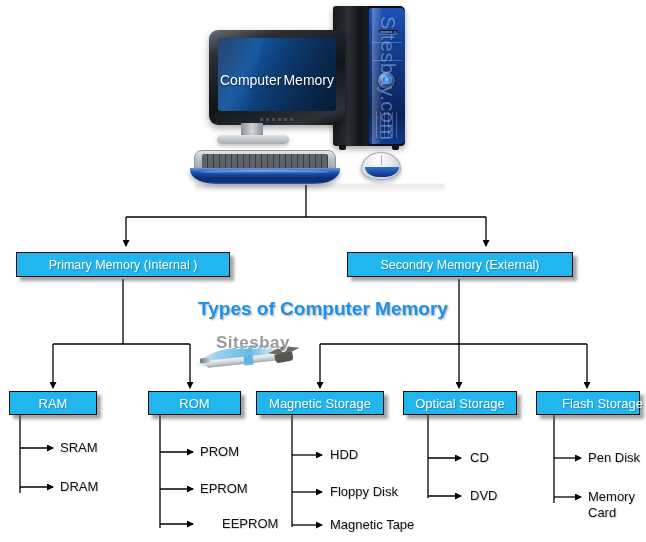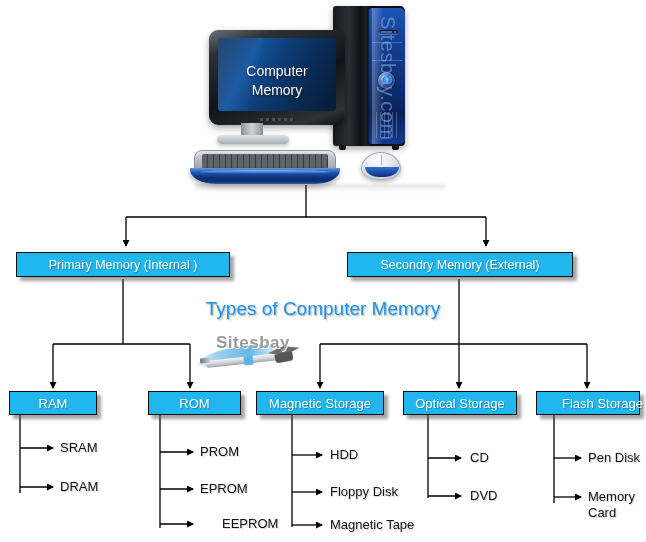--- a/index.html
+++ b/index.html
@@ -81,21 +81,21 @@
     background: linear-gradient(118deg,#0b2f5e 0%, #12549f 28%, #0d3c74 48%, #0a2a52 72%, #061a34 100%);
     border-radius: 3px;
     overflow:hidden;
   }
   .monitor-screen:before{
     content:""; position:absolute; left:-30%; top:-20%; width:60%; height:150%;
     background: linear-gradient(100deg, rgba(255,255,255,.16), rgba(255,255,255,0));
     transform: rotate(12deg);
   }
   .screen-text {
-    position:absolute; inset:0; display:flex; flex-direction:column;
+    position:absolute; inset:0; display:flex; flex-direction:row;
     align-items:center; justify-content:center; gap:2px;
     color:#ffffff; font-size:14px; line-height:17px; font-family:"Liberation Sans", sans-serif;
     text-shadow: 0 1px 2px rgba(0,0,0,.55);
     margin-top: 12px;
   }
   .monitor-dots { position:absolute; left:50%; transform:translateX(-50%); bottom:4px;
      width:34px; height:3px;
      background: repeating-linear-gradient(90deg,#4a5058 0 3px, transparent 3px 6px); }
   .monitor-neck { position:absolute; left:56px; top:121px; width:22px; height:14px;
      background: linear-gradient(90deg,#8b9199,#cfd4d9,#8b9199); }
@@ -173,21 +173,21 @@
     clip-path: polygon(0% 40%, 50% 0%, 100% 40%, 50% 85%);
   }
   .sb-cap-base {
     position:absolute; left:79px; top:20px; width:18px; height:9px; background:#585550;
     border-radius: 0 0 4px 4px; transform: rotate(-10deg);
   }
 
   
   #chart-title {
     position:absolute; left:0; top:298px; width:646px; text-align:center;
-    font-size:19px; font-weight:normal; color:#1b92f0;
+    font-size:19px; font-weight:bold; color:#1b92f0;
     font-family:"Liberation Sans", sans-serif;
     letter-spacing:0px;
     text-shadow: 1px 1px 1px rgba(150,150,150,.55), 2px 2px 2px rgba(200,200,200,.45);
   }
 
   
   .node {
     position:absolute;
     background:#22b6ef;
     border:1px solid #0e0e0e;

